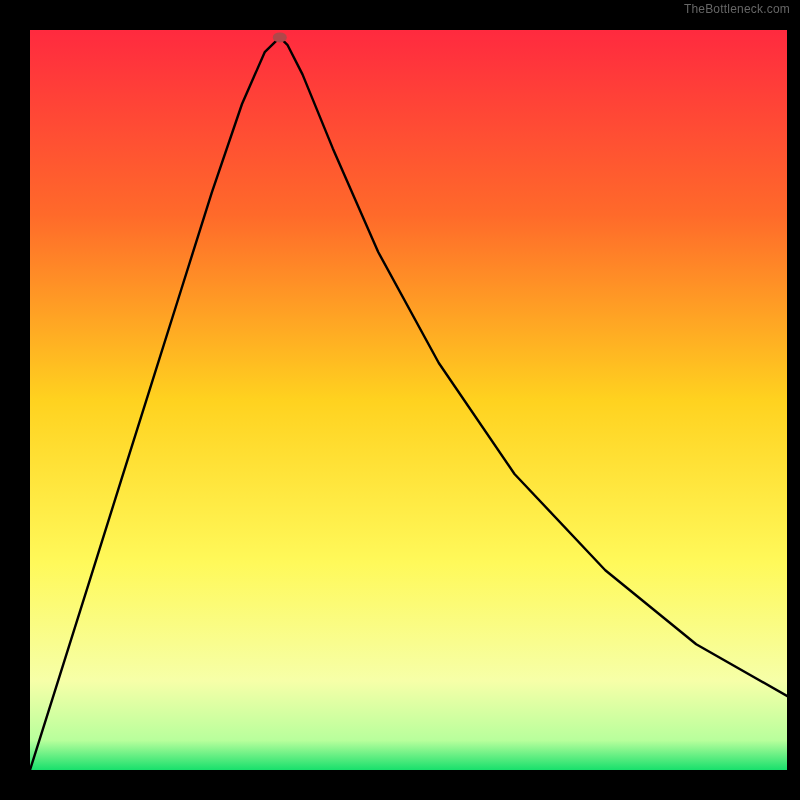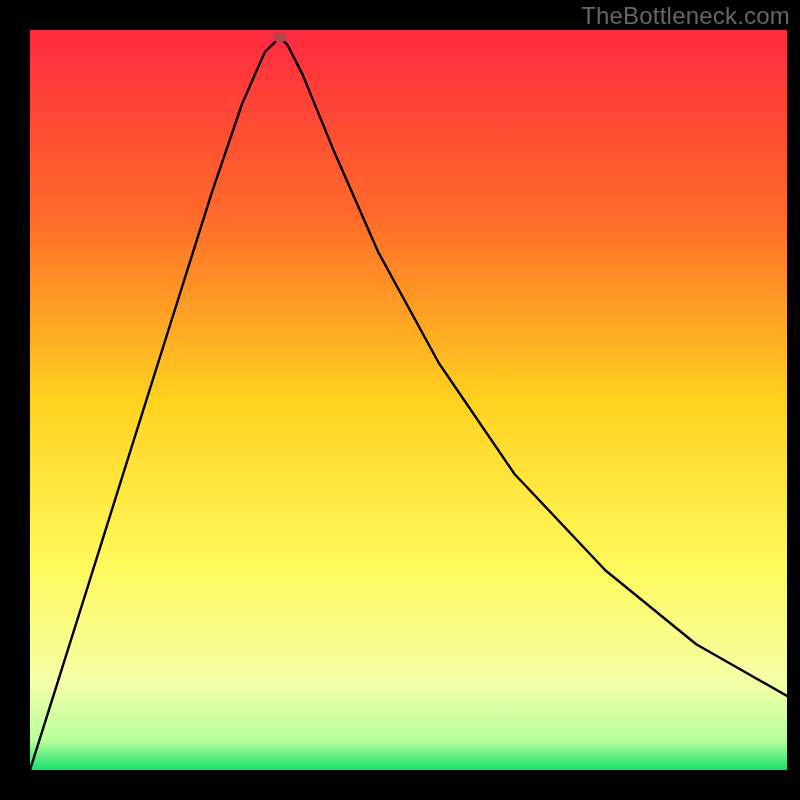--- a/index.html
+++ b/index.html
@@ -15,21 +15,21 @@
     position: relative;
     width: 800px;
     height: 800px;
     background: #000;
   }
   .watermark {
     position: absolute;
     top: 2px;
     right: 10px;
     color: #666;
-    font-size: 24px;
+    font-size: 12px;
     font-weight: 500;
     letter-spacing: 0.2px;
   }
   .plot-area {
     position: absolute;
     left: 30px;
     top: 30px;
     width: 757px;
     height: 740px;
   }

